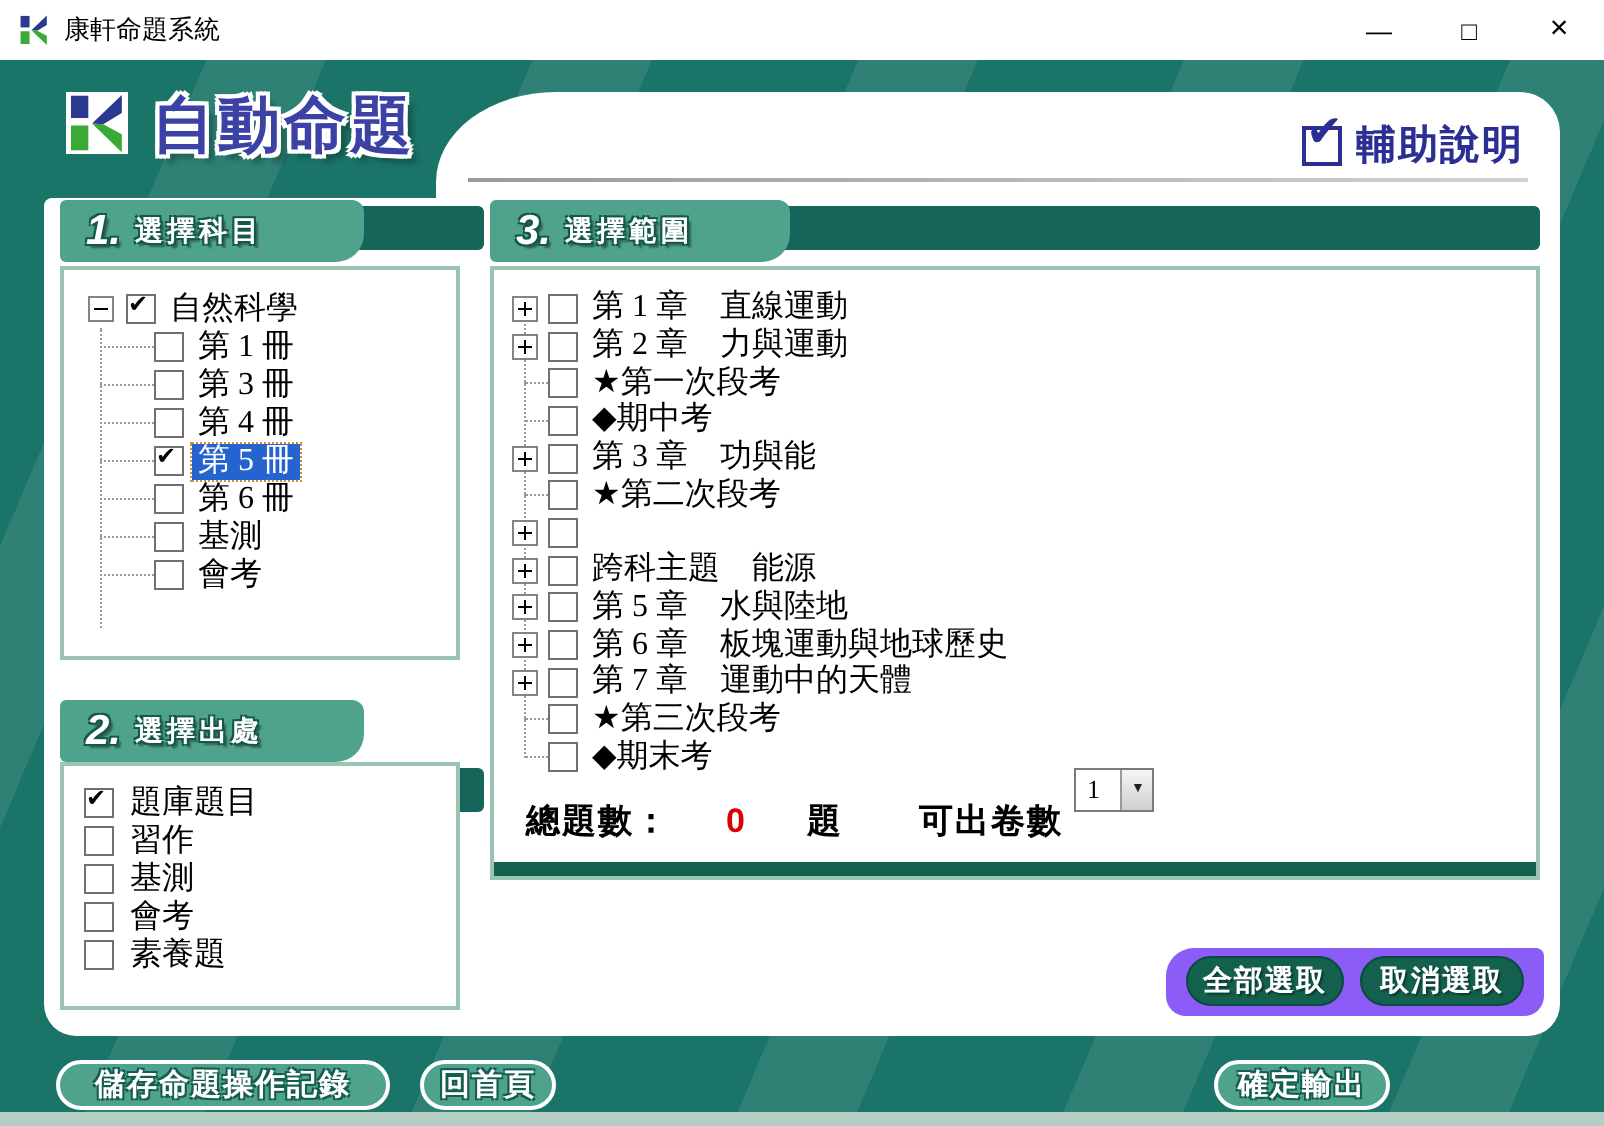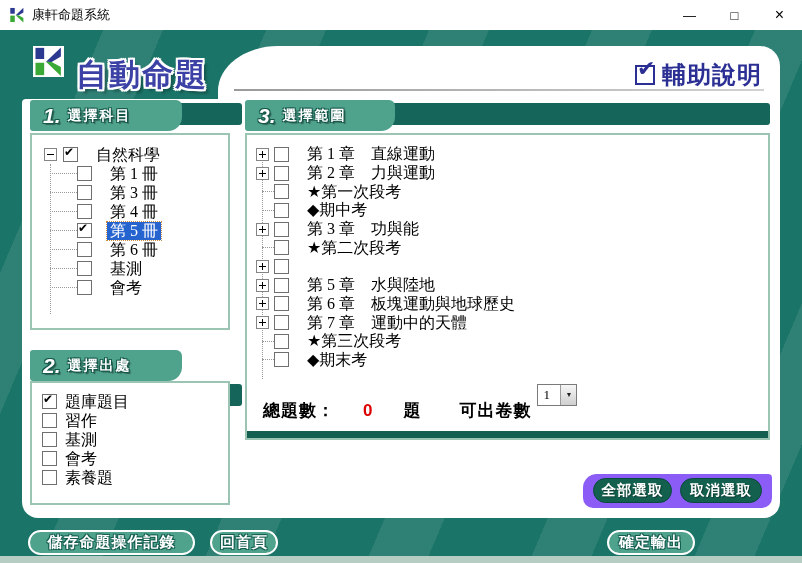--- a/index.html
+++ b/index.html
@@ -16,30 +16,30 @@
   .winbtn.close{font-size:16px;}
   
   .appbody{position:absolute;left:0;top:30px;width:802px;height:533px;background:#1b7468;}
   .stripes{position:absolute;inset:0;z-index:1;pointer-events:none;
      background:repeating-linear-gradient(113deg,rgba(255,255,255,0) 0 95px,rgba(255,255,255,.085) 95px 150px);}
   
   .hlogo{position:absolute;left:33px;top:16px;width:31px;height:31px;z-index:3;}
   .app-title{position:absolute;left:76px;top:12px;z-index:3;font-size:31px;font-weight:bold;
      letter-spacing:2px;color:#3c41a5;
      text-shadow:-2px 0 #fff,2px 0 #fff,0 -2px #fff,0 2px #fff,-2px -2px #fff,2px -2px #fff,
-                 -2px 2px #fff,2px 2px #fff,4px 4px 3px rgba(0,0,0,.35);margin-top:12px;}
+                 -2px 2px #fff,2px 2px #fff,4px 4px 3px rgba(0,0,0,.35);}
   .topcard{position:absolute;left:218px;top:16px;width:562px;height:53px;background:#fff;z-index:2;
      border-radius:60px 20px 0 0 / 45px 20px 0 0;}
   .grayline{position:absolute;left:16px;right:16px;bottom:8px;height:2px;
      background:linear-gradient(to right,#9a9a9a,#d2d2d2);}
   .helpbtn{position:absolute;right:18px;top:13px;display:flex;align-items:center;gap:7px;cursor:pointer;}
   .help-ico{position:relative;width:16px;height:16px;border:2px solid #2b2f93;background:#fff;flex:none;}
   .help-ico .hck{position:absolute;left:0px;top:-9px;font-size:22px;font-weight:bold;color:#2b2f93;
      font-family:"DejaVu Sans",sans-serif;line-height:22px;}
-  .help-label{font-size:24px;font-weight:bold;color:#2b2f93;letter-spacing:1px;}
+  .help-label{font-size:20px;font-weight:bold;color:#2b2f93;letter-spacing:1px;}
   
   .maincard{position:absolute;left:22px;top:69px;width:758px;height:419px;background:#fff;z-index:2;
      border-radius:4px 0 16px 16px;}
   
   .phead{position:absolute;height:31px;background:#4fa28c;z-index:4;display:flex;align-items:center;
      border-radius:3px 6px 14px 3px;padding-left:13px;box-sizing:border-box;}
   .ptail{position:absolute;height:22px;background:#15655a;z-index:3;border-radius:0 3px 3px 0;}
   .pnum{font-style:italic;font-weight:bold;font-size:21px;color:#fff;margin-right:7px;
      text-shadow:-1px -1px 0 #14584a,1px -1px 0 #14584a,-1px 1px 0 #14584a,1px 1px 0 #14584a,2px 2px 1px rgba(0,0,0,.4);}
   .ptitle{font-weight:bold;font-size:14px;color:#fff;letter-spacing:2px;
@@ -56,21 +56,21 @@
   #p1-tree{padding-top:10px;}
   #p3-tree{padding-top:10px;}
   .trow{display:flex;align-items:center;height:19px;white-space:pre;}
   #p3-tree .trow{height:18.7px;}
   .expand{width:11px;height:11px;border:1px solid #848484;background:#fff;position:relative;flex:none;box-sizing:content-box;}
   .expand::before{content:"";position:absolute;left:2px;top:5px;width:7px;height:1px;background:#000;}
   .expand.plus::after{content:"";position:absolute;left:5px;top:2px;width:1px;height:7px;background:#000;}
   .cb{width:13px;height:13px;border:1px solid #6f6f6f;background:#fff;position:relative;flex:none;box-sizing:content-box;}
   .cb .check{position:absolute;left:0px;top:-3px;font-size:12px;font-weight:bold;color:#000;
      font-family:"DejaVu Sans",sans-serif;line-height:14px;}
-  .tlabel{padding:0 3px;margin-left:15px;line-height:18px;}
+  .tlabel{padding:0 3px;margin-left:4px;line-height:18px;}
   .tlabel.selected{background:#2563cf;color:#fff;outline:1px dotted #cf8c3c;}
   .stub{height:0;border-top:1px dotted #9a9a9a;flex:none;}
   .vline{position:absolute;width:0;border-left:1px dotted #9a9a9a;z-index:0;}
   
   #p1-tree .root .expand{margin-left:12px;}
   #p1-tree .root .cb{margin-left:6px;}
   #p1-tree .child{padding-left:18px;}
   #p1-tree .child .stub{width:27px;}
   #p1-vline{left:18px;top:29px;height:150px;}
   
@@ -200,20 +200,21 @@
   <div class="pbox" id="p3-box">
     <div class="tree treefont" id="p3-tree">
       <div class="vline" id="p3-vline"></div>
     <div class="trow exp"><span class="expand plus"></span><span class="cb"></span><span class="tlabel">第 1 章　直線運動</span></div>
         <div class="trow exp"><span class="expand plus"></span><span class="cb"></span><span class="tlabel">第 2 章　力與運動</span></div>
         <div class="trow noexp"><span class="stub"></span><span class="cb"></span><span class="tlabel">★第一次段考</span></div>
         <div class="trow noexp"><span class="stub"></span><span class="cb"></span><span class="tlabel">◆期中考</span></div>
         <div class="trow exp"><span class="expand plus"></span><span class="cb"></span><span class="tlabel">第 3 章　功與能</span></div>
         <div class="trow noexp"><span class="stub"></span><span class="cb"></span><span class="tlabel">★第二次段考</span></div>
         <div class="trow exp"><span class="expand plus"></span><span class="cb"></span></div>
+        <div class="trow exp"><span class="expand plus"></span><span class="cb"></span><span class="tlabel">跨科主題　能源</span></div>
         <div class="trow exp"><span class="expand plus"></span><span class="cb"></span><span class="tlabel">第 5 章　水與陸地</span></div>
         <div class="trow exp"><span class="expand plus"></span><span class="cb"></span><span class="tlabel">第 6 章　板塊運動與地球歷史</span></div>
         <div class="trow exp"><span class="expand plus"></span><span class="cb"></span><span class="tlabel">第 7 章　運動中的天體</span></div>
         <div class="trow noexp"><span class="stub"></span><span class="cb"></span><span class="tlabel">★第三次段考</span></div>
         <div class="trow noexp"><span class="stub"></span><span class="cb"></span><span class="tlabel">◆期末考</span></div>
       </div>
     <div class="totals">
       <span class="tl">總題數：</span>
       <span class="tl count">0</span>
       <span class="tl unit">題</span>

